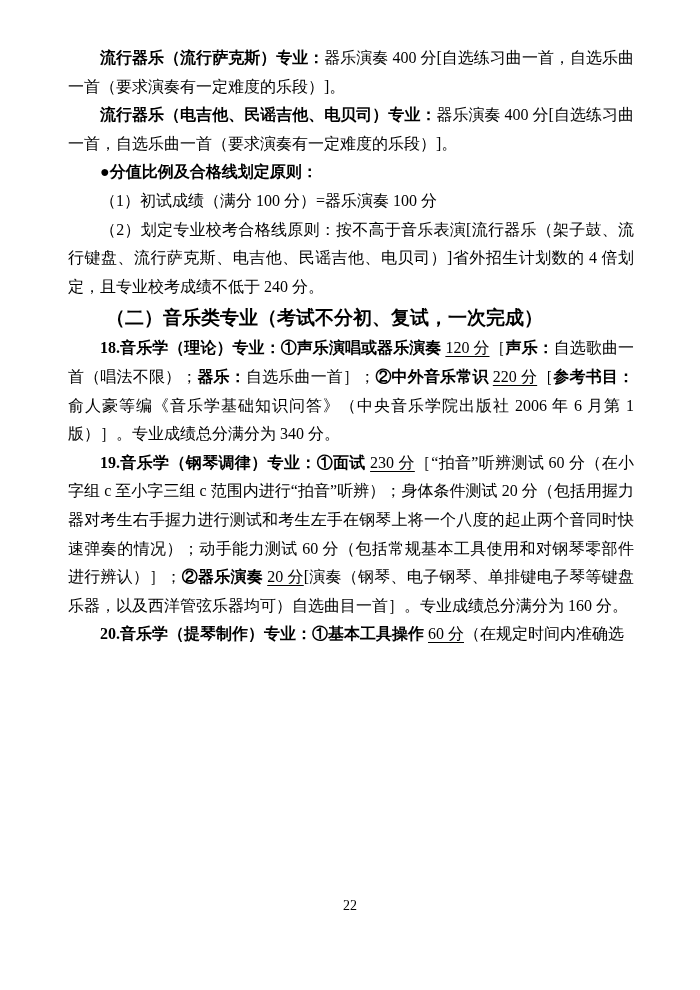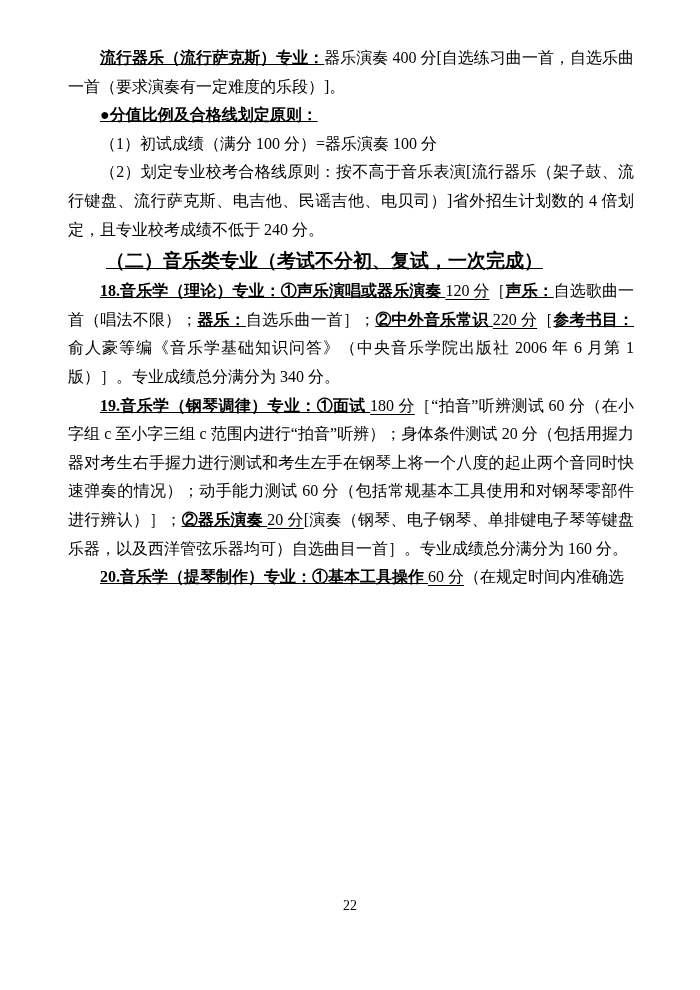--- a/index.html
+++ b/index.html
@@ -34,40 +34,41 @@
   }
   p.body.indent4 {
     text-indent: 4.1em;
   }
   p.heading {
     font-size: 19px;
     line-height: 33px;
     font-weight: bold;
     text-indent: 2em;
   }
-  .b { font-weight: bold; text-decoration: underline; }
+  .b { font-weight: bold; }
   .u { text-decoration: underline; text-underline-offset: 3px; }
   .page-number {
     position: absolute;
     top: 898px;
     left: 0;
     width: 100%;
     text-align: center;
     font-size: 14px;
     line-height: 16px;
   }
 </style>
 </head>
 <body>
 
 <div class="page">
   <div class="content">
       <p class="body"><span class="b">流行器乐（流行萨克斯）专业：</span><span>器乐演奏 400 分[自选练习曲一首，自选乐曲一首（要求演奏有一定难度的乐段）]。</span></p>
+      <p class="body"><span class="b">流行器乐（电吉他、民谣吉他、电贝司）专业：</span><span>器乐演奏 400 分[自选练习曲一首，自选乐曲一首（要求演奏有一定难度的乐段）]。</span></p>
       <p class="body"><span class="b">●分值比例及合格线划定原则：</span></p>
       <p class="body"><span>（1）初试成绩（满分 100 分）=器乐演奏 100 分</span></p>
       <p class="body"><span>（2）划定专业校考合格线原则：按不高于音乐表演[流行器乐（架子鼓、流行键盘、流行萨克斯、电吉他、民谣吉他、电贝司）]省外招生计划数的 4 倍划定，且专业校考成绩不低于 240 分。</span></p>
       <p class="heading"><span class="b">（二）音乐类专业（考试不分初、复试，一次完成）</span></p>
       <p class="body"><span class="b">18.音乐学（理论）专业：</span><span class="b">①声乐演唱或器乐演奏 </span><span class="u">120 分</span><span>［</span><span class="b">声乐：</span><span>自选歌曲一首（唱法不限）；</span><span class="b">器乐：</span><span>自选乐曲一首］；</span><span class="b">②中外音乐常识 </span><span class="u">220 分</span><span>［</span><span class="b">参考书目：</span><span>俞人豪等编《音乐学基础知识问答》（中央音乐学院出版社 2006 年 6 月第 1 版）］。专业成绩总分满分为 340 分。</span></p>
-      <p class="body"><span class="b">19.音乐学（钢琴调律）专业：</span><span class="b">①面试 </span><span class="u">180 分</span><span>［“拍音”听辨测试 60 分（在小字组 c 至小字三组 c 范围内进行“拍音”听辨）；身体条件测试 20 分（包括用握力器对考生右手握力进行测试和考生左手在钢琴上将一个八度的起止两个音同时快速弹奏的情况）；动手能力测试 60 分（包括常规基本工具使用和对钢琴零部件进行辨认）］；</span><span class="b">②器乐演奏 </span><span class="u">20 分</span><span>[演奏（钢琴、电子钢琴、单排键电子琴等键盘乐器，以及西洋管弦乐器均可）自选曲目一首］。专业成绩总分满分为 160 分。</span></p>
+      <p class="body"><span class="b">19.音乐学（钢琴调律）专业：</span><span class="b">①面试 </span><span class="u">230 分</span><span>［“拍音”听辨测试 60 分（在小字组 c 至小字三组 c 范围内进行“拍音”听辨）；身体条件测试 20 分（包括用握力器对考生右手握力进行测试和考生左手在钢琴上将一个八度的起止两个音同时快速弹奏的情况）；动手能力测试 60 分（包括常规基本工具使用和对钢琴零部件进行辨认）］；</span><span class="b">②器乐演奏 </span><span class="u">20 分</span><span>[演奏（钢琴、电子钢琴、单排键电子琴等键盘乐器，以及西洋管弦乐器均可）自选曲目一首］。专业成绩总分满分为 160 分。</span></p>
       <p class="body"><span class="b">20.音乐学（提琴制作）专业：</span><span class="b">①基本工具操作 </span><span class="u">60 分</span><span>（在规定时间内准确选</span></p>
     </div>
   <div class="page-number">22</div>
 </div>
 
 </body></html>

